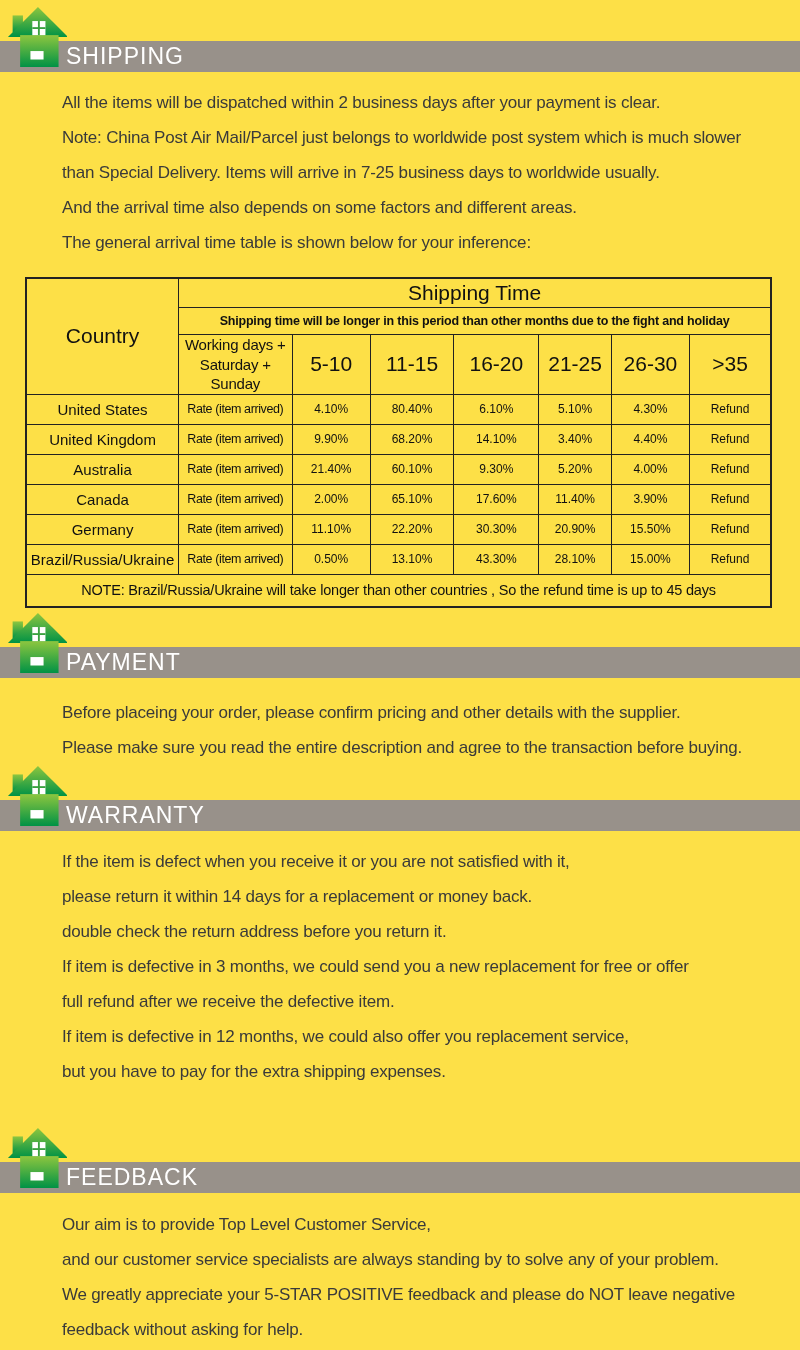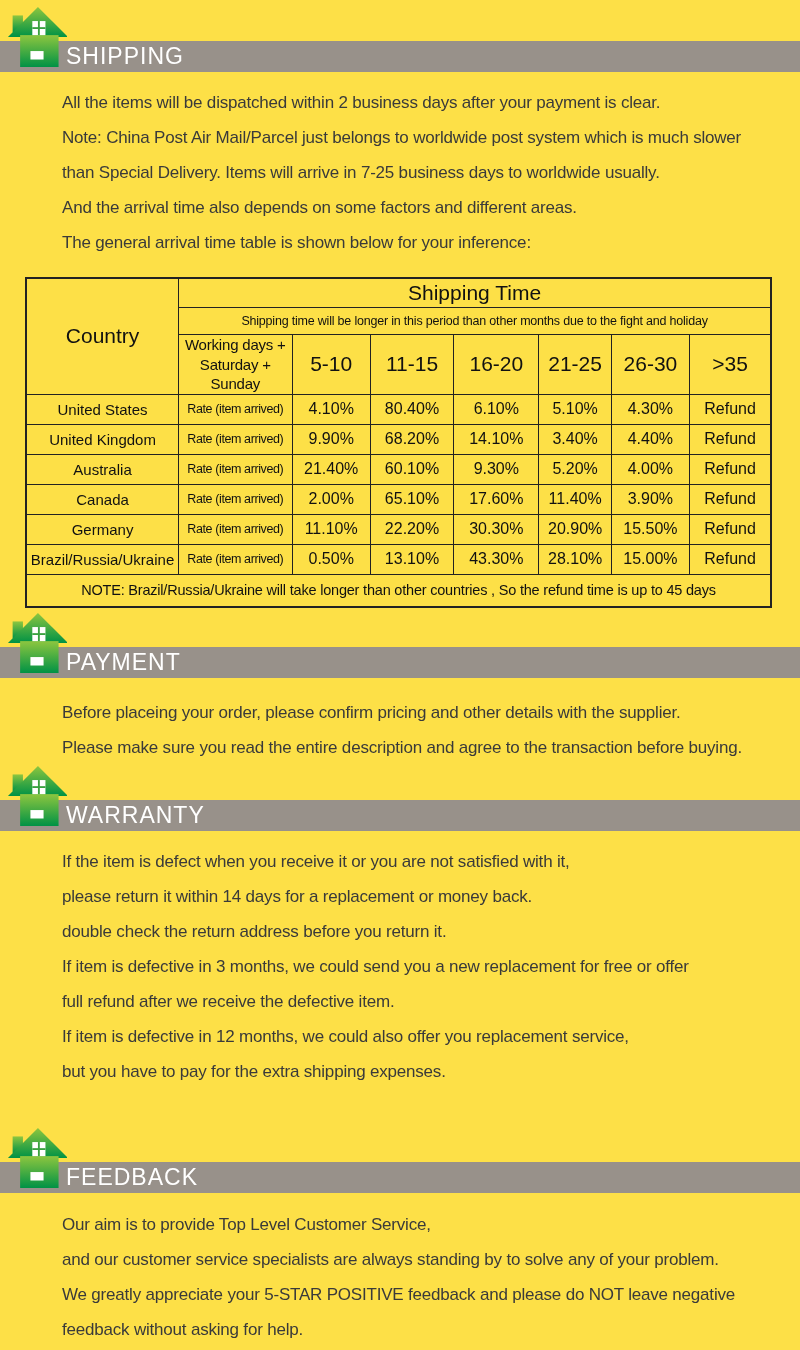--- a/index.html
+++ b/index.html
@@ -28,28 +28,28 @@
     position:absolute;left:25px;top:277px;width:747px;
     border-collapse:collapse;table-layout:fixed;
     color:var(--table-text,#111111);border:2px solid #222;
   }
   .ship-table td{
     border:1px solid #222;text-align:center;vertical-align:middle;
     padding:0;overflow:hidden;
   }
   td.country-hdr{font-size:21px;}
   tr.row-main td{height:28px;font-size:21px;}
-  tr.row-sub td{height:26px;font-size:12.5px;letter-spacing:-0.2px;}
+  tr.row-sub td{height:26px;font-size:12.5px;letter-spacing:-0.2px;font-weight:bold;}
   tr.row-ranges td{height:58px;}
   td.wdays{font-size:15px;white-space:pre-line;line-height:1.3;letter-spacing:-0.2px;}
   td.range{font-size:21px;}
   tr.row-data td{height:29px;}
   td.country{font-size:15px;white-space:nowrap;}
   td.rate{font-size:12.5px;letter-spacing:-0.4px;white-space:nowrap;}
-  td.val{font-size:16px;}
+  td.val{font-size:12px;}
   tr.row-note td{height:31px;font-size:14.5px;letter-spacing:-0.2px;white-space:nowrap;}
 </style>
 </head>
 <body>
 
 <div id="page">
 
   <svg width="0" height="0" style="position:absolute" aria-hidden="true">
     <defs>
       <linearGradient id="houseGrad" x1="0" y1="0" x2="0" y2="1">

